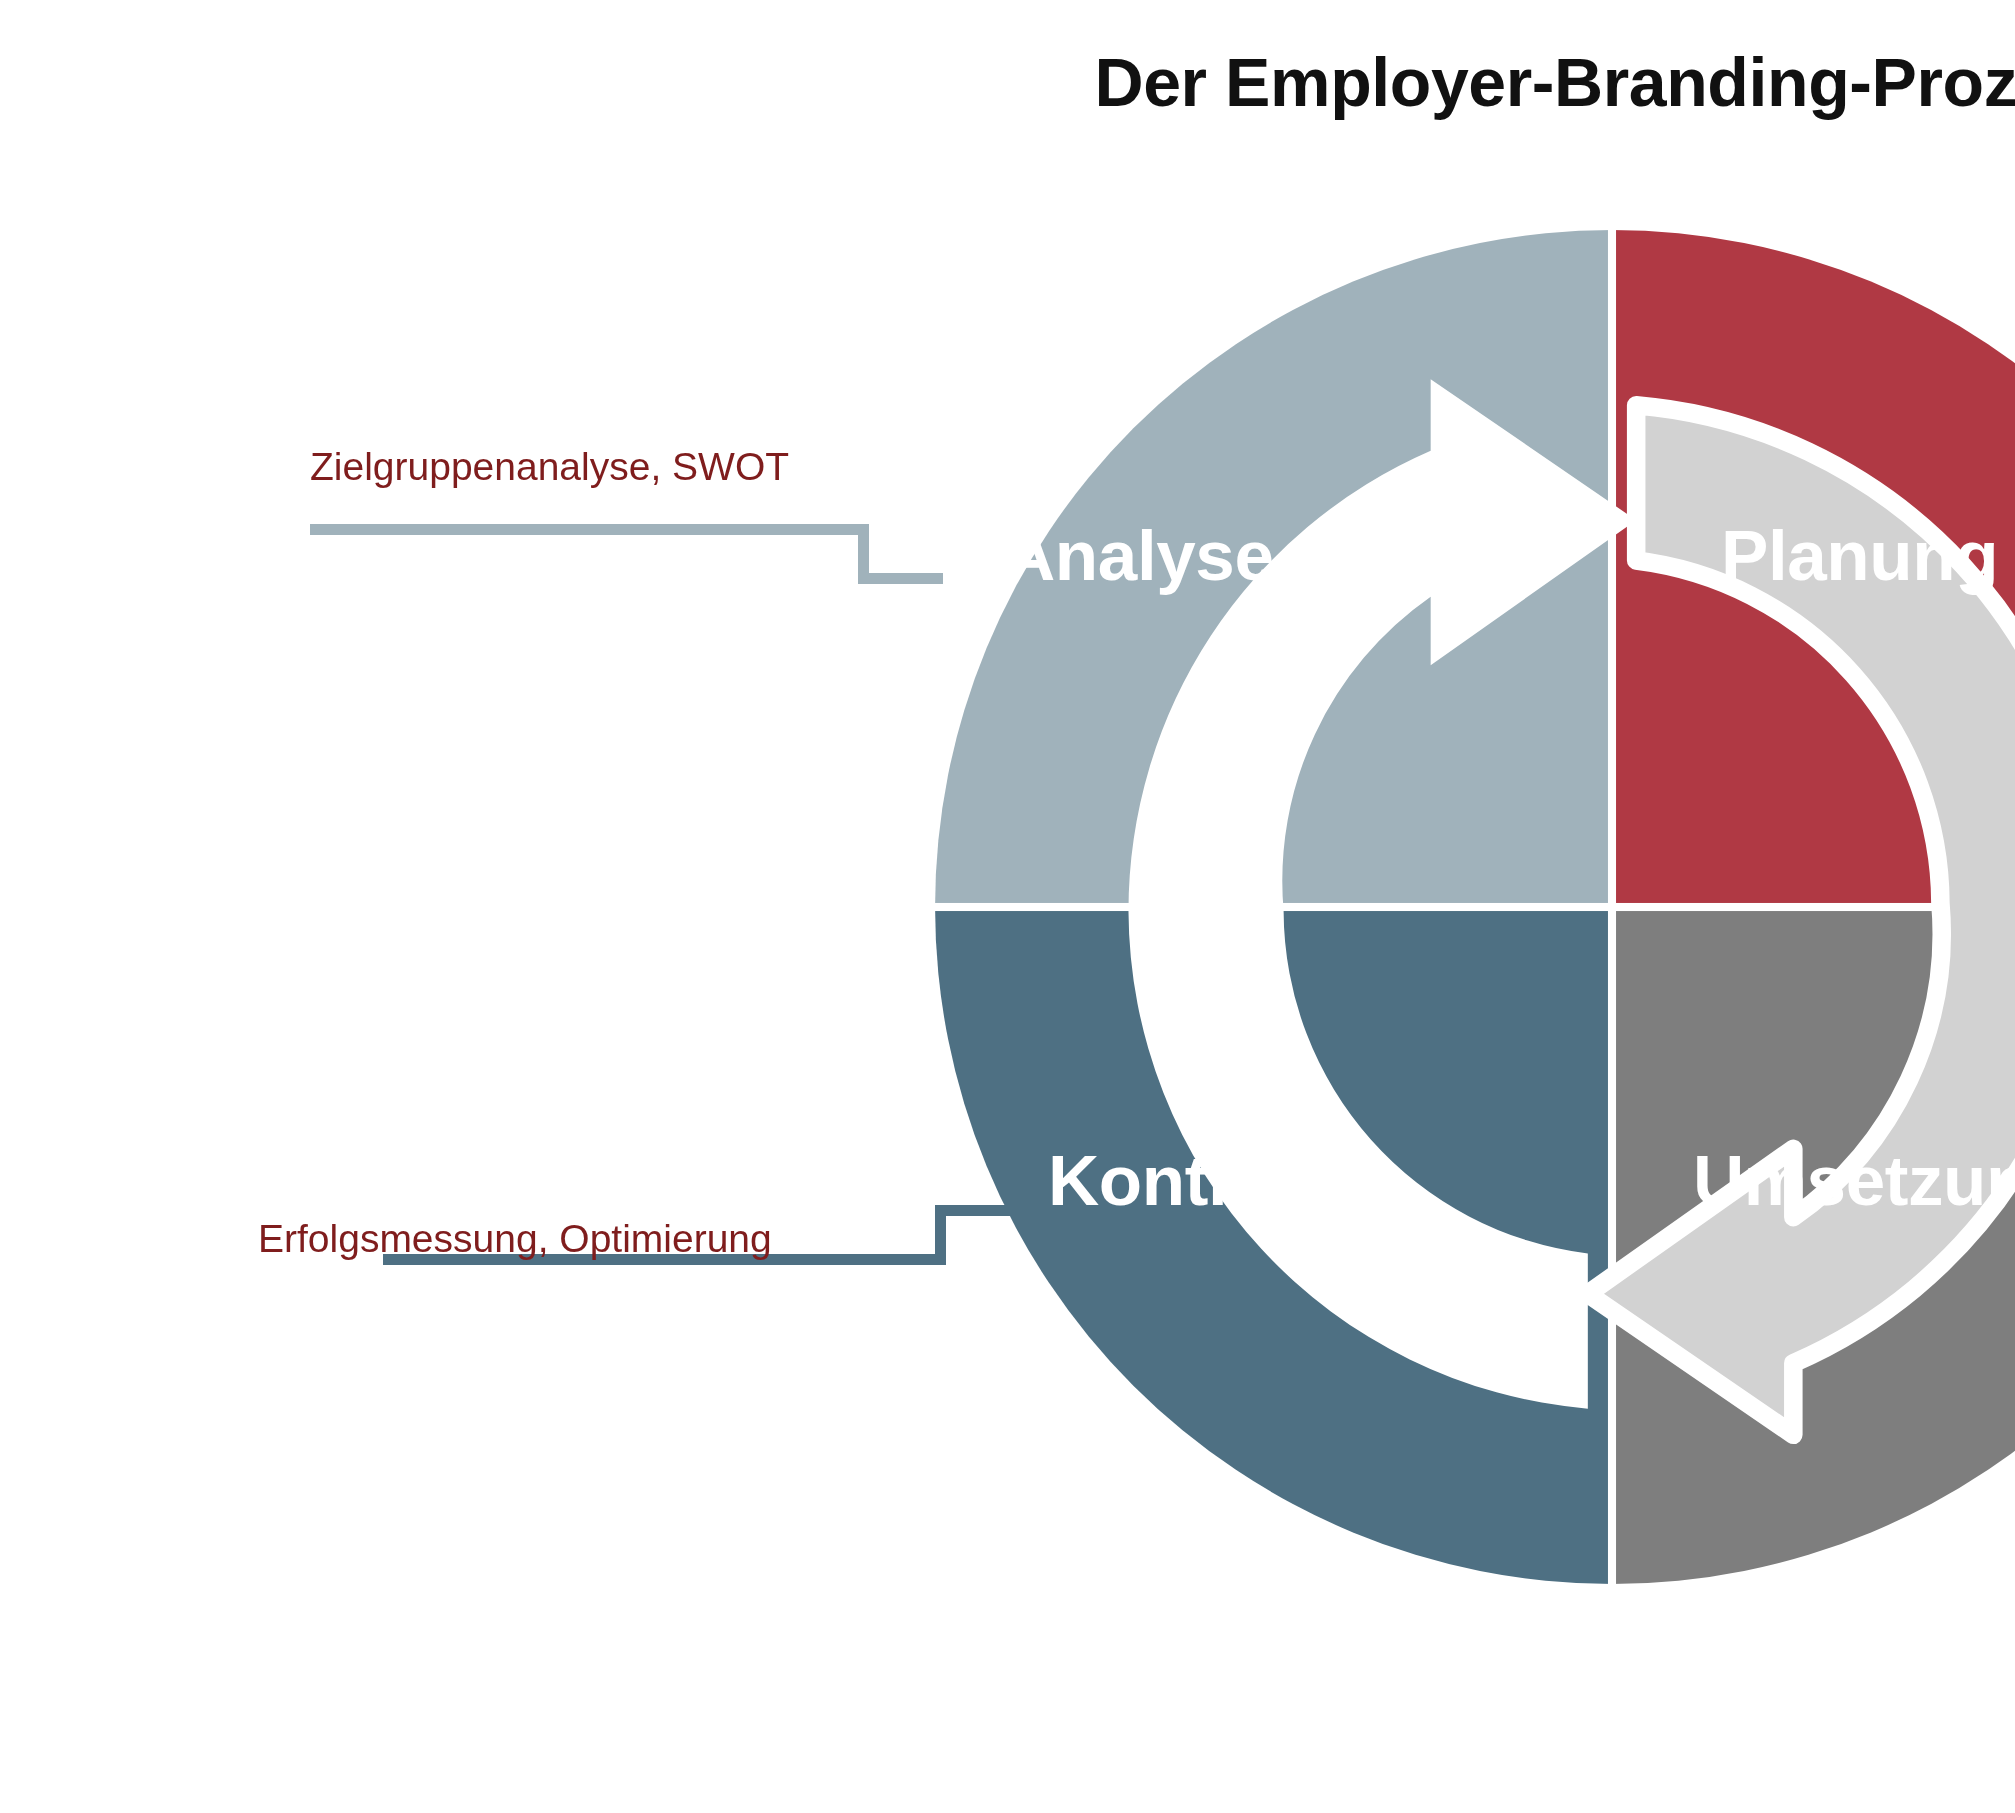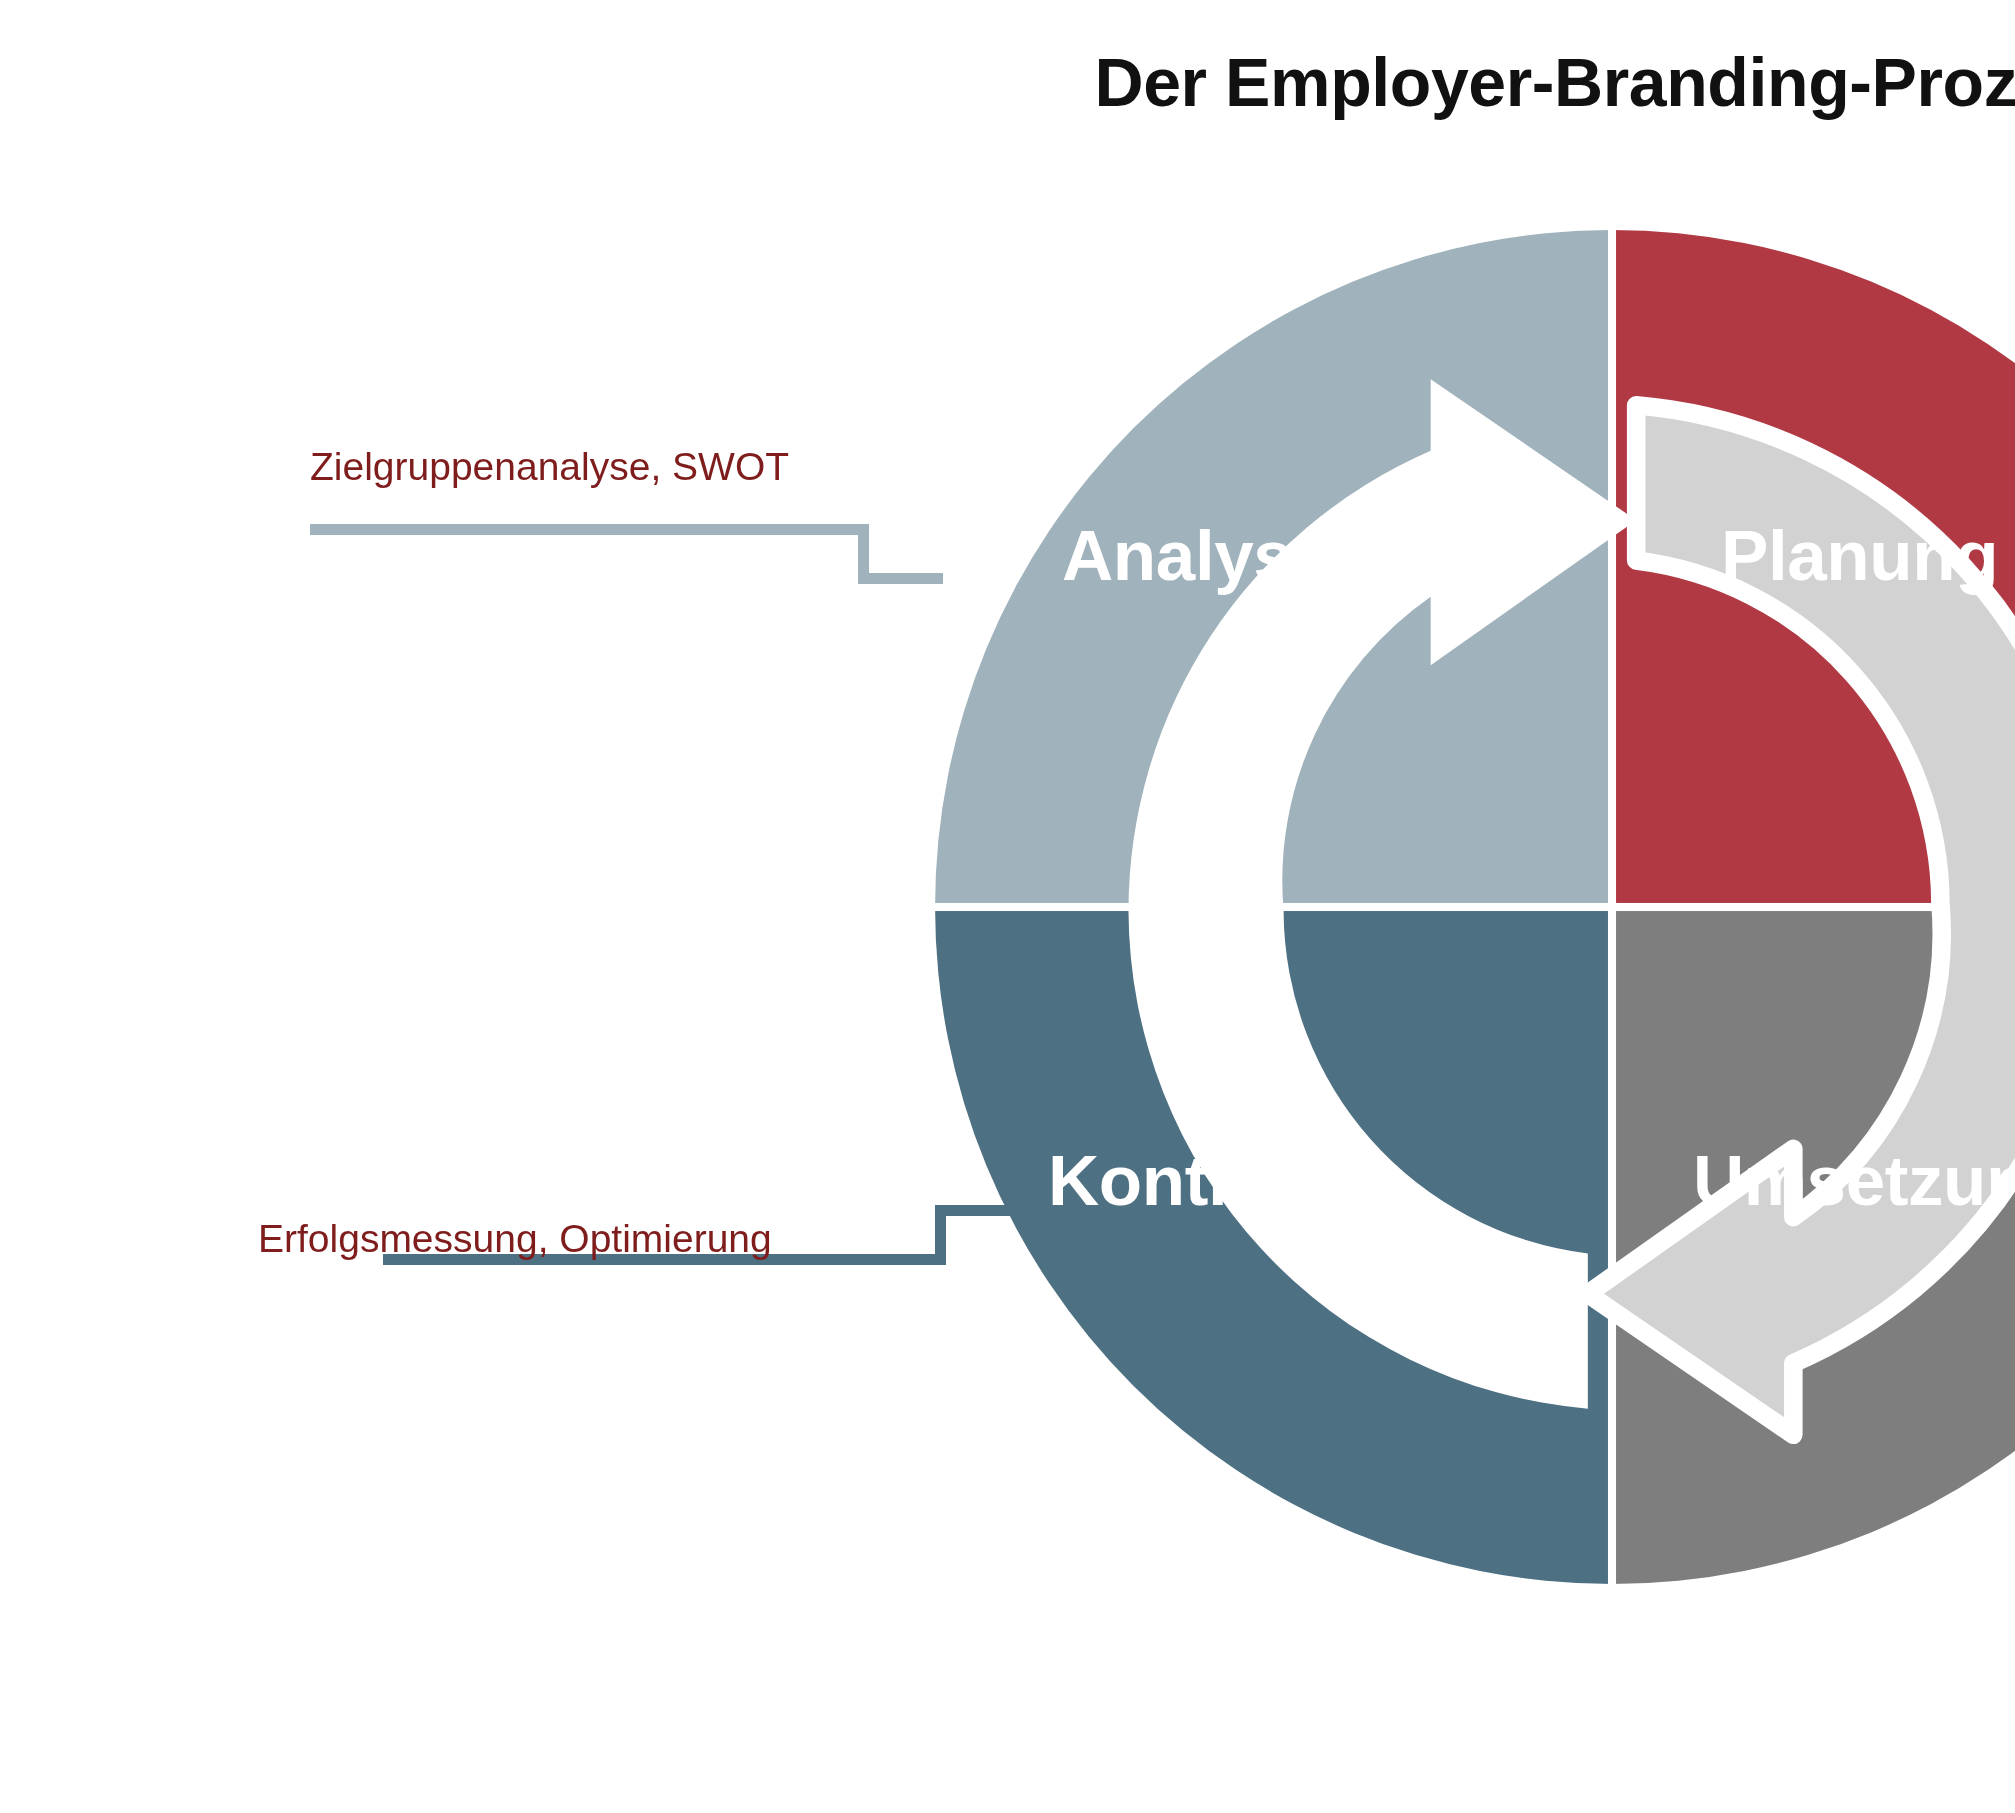--- a/index.html
+++ b/index.html
@@ -49,21 +49,21 @@
   
   .quad-label {
     position: absolute;
     color: #ffffff;
     font-weight: bold;
     font-size: 71px;
     line-height: 1;
     white-space: nowrap;
     letter-spacing: -0.4px;
   }
-  #quad-label-analyse    { left: 1062px; top: 520px; }
+  #quad-label-analyse    { left: 1004px; top: 520px; }
   #quad-label-planung    { left: 1721px; top: 520px; }
   #quad-label-kontrolle  { left: 1048px; top: 1145px; }
   #quad-label-umsetzung  { left: 1693px; top: 1145px; }
 
   
   .callout-text {
     position: absolute;
     font-size: 39px;
     color: #7f1d1d;
     white-space: nowrap;

